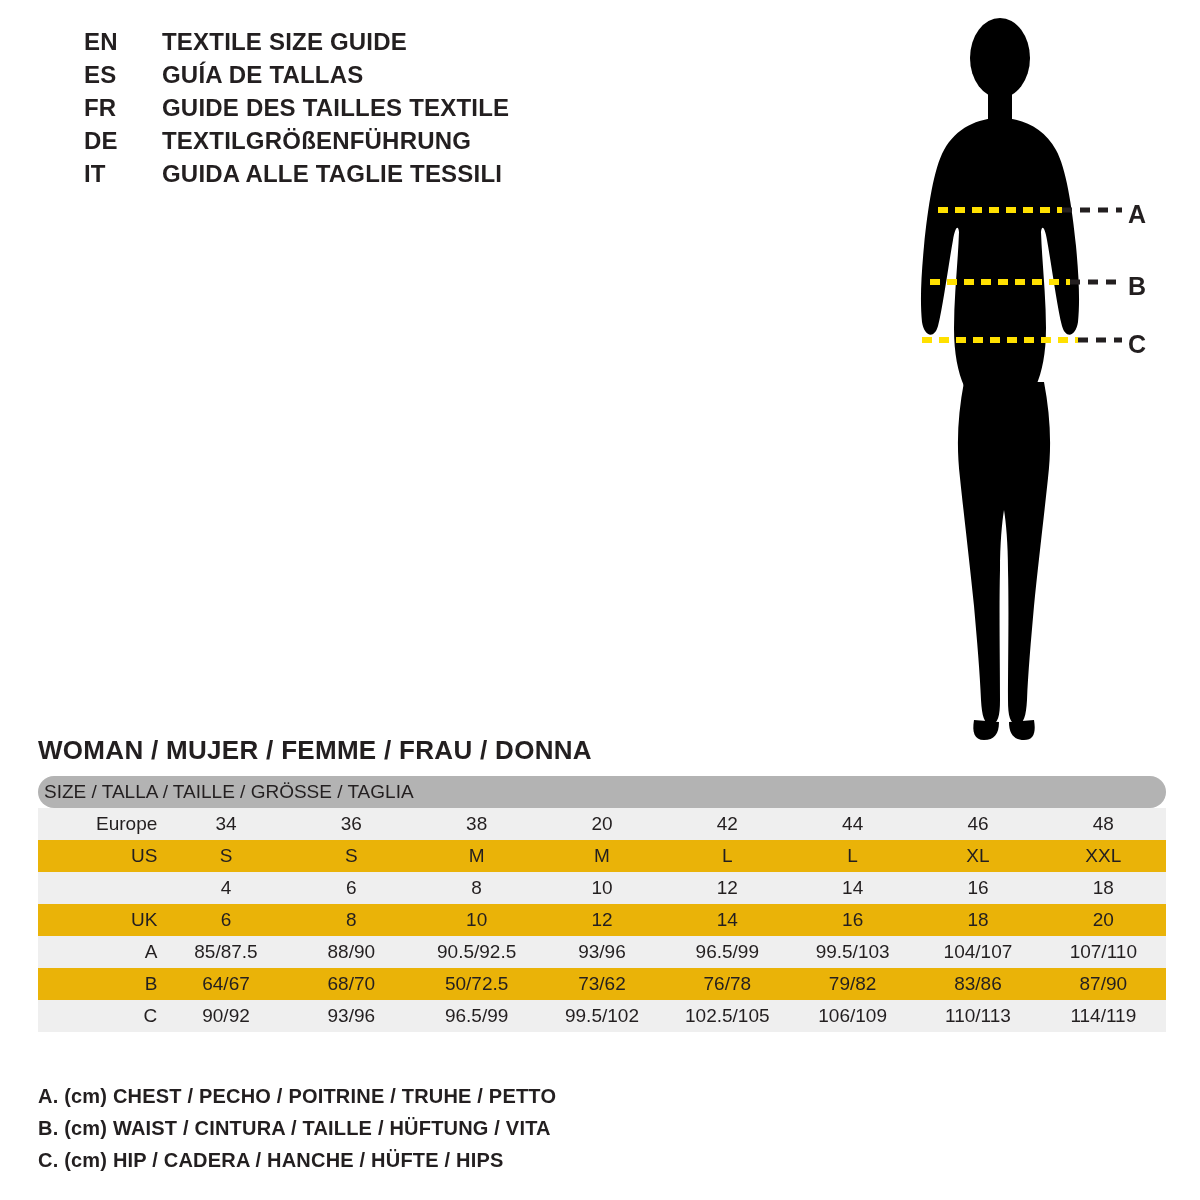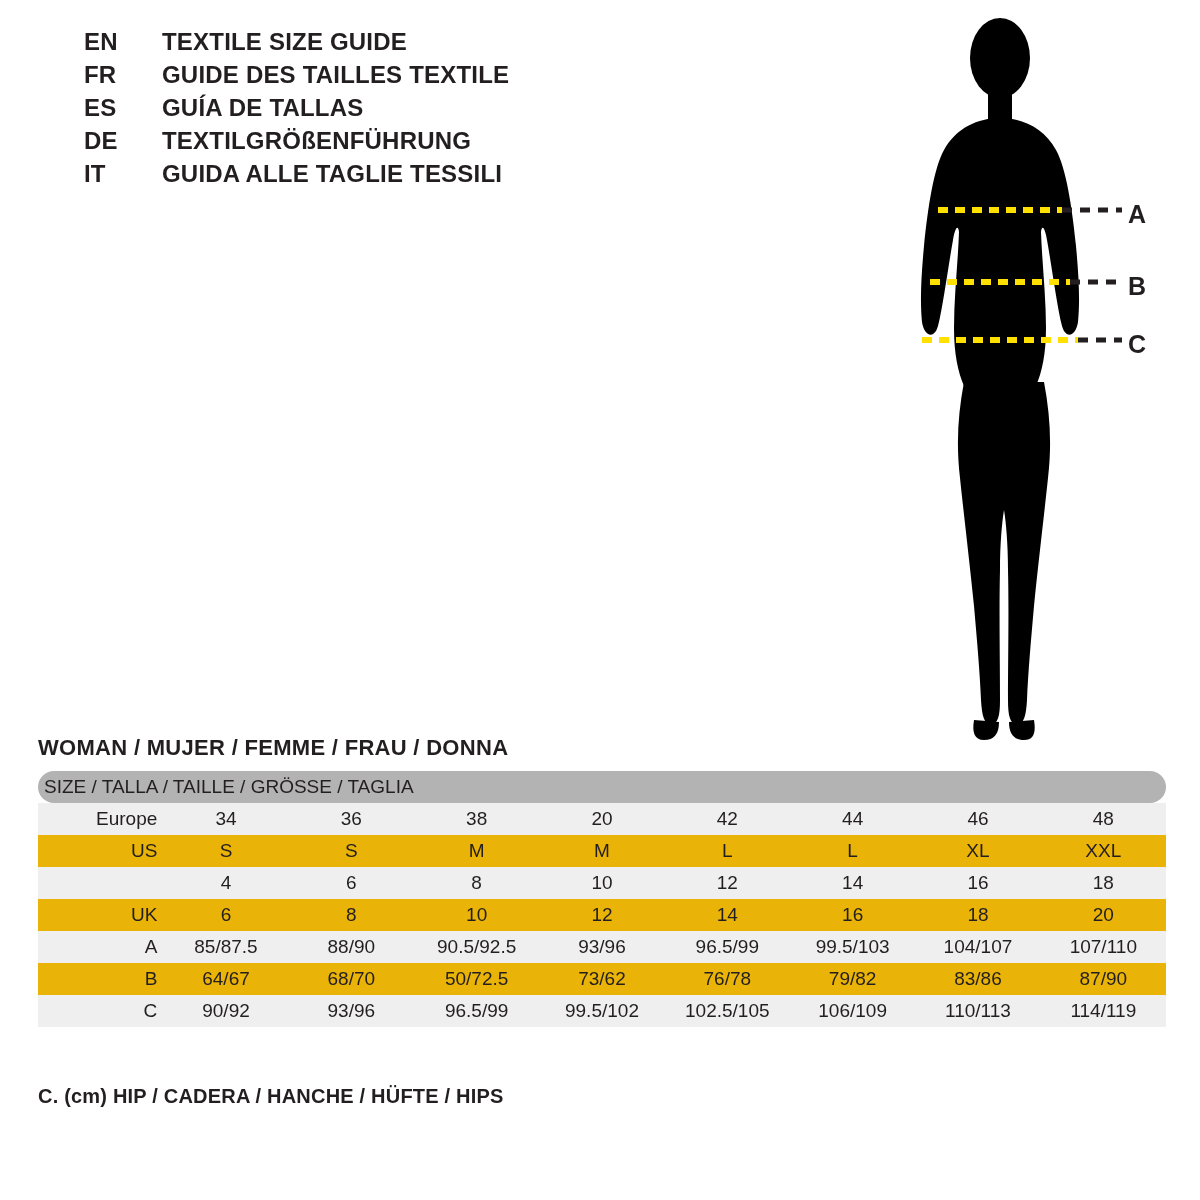--- a/index.html
+++ b/index.html
@@ -66,21 +66,21 @@
   #letter-c { top: 320px; }
 
   
   #table-section {
     position: absolute;
     left: 38px;
     top: 735px;
     width: 1128px;
   }
   #woman-caption {
-    font-size: 22px;
+    font-size: 26px;
     font-weight: bold;
     letter-spacing: 0.3px;
     margin-bottom: 10px;
     white-space: nowrap;
   }
   table.size-table {
     border-collapse: collapse;
     width: 1128px;
     table-layout: fixed;
     font-size: 19px;
@@ -128,26 +128,26 @@
 </style>
 </head>
 <body>
 
 <div id="lang-block">
   <div class="lang-row">
     <span class="lang-code">EN</span>
     <span class="lang-title">TEXTILE SIZE GUIDE</span>
   </div>
   <div class="lang-row">
+    <span class="lang-code">ES</span>
+    <span class="lang-title">GUÍA DE TALLAS</span>
+  </div>
+  <div class="lang-row">
     <span class="lang-code">FR</span>
     <span class="lang-title">GUIDE DES TAILLES TEXTILE</span>
-  </div>
-  <div class="lang-row">
-    <span class="lang-code">ES</span>
-    <span class="lang-title">GUÍA DE TALLAS</span>
   </div>
   <div class="lang-row">
     <span class="lang-code">DE</span>
     <span class="lang-title">TEXTILGRÖßENFÜHRUNG</span>
   </div>
   <div class="lang-row">
     <span class="lang-code">IT</span>
     <span class="lang-title">GUIDA ALLE TAGLIE TESSILI</span>
   </div>
 </div>
@@ -295,14 +295,16 @@
         <td class="val-cell">102.5/105</td>
         <td class="val-cell">106/109</td>
         <td class="val-cell">110/113</td>
         <td class="val-cell">114/119</td>
       </tr>
     </tbody>
   </table>
 </div>
 
 <div id="legend">
+  <div class="legend-row">A. (cm) CHEST / PECHO / POITRINE / TRUHE / PETTO</div>
+  <div class="legend-row">B. (cm) WAIST / CINTURA / TAILLE / HÜFTUNG / VITA</div>
   <div class="legend-row">C. (cm) HIP / CADERA / HANCHE / HÜFTE / HIPS</div>
 </div>
 
 </body></html>

